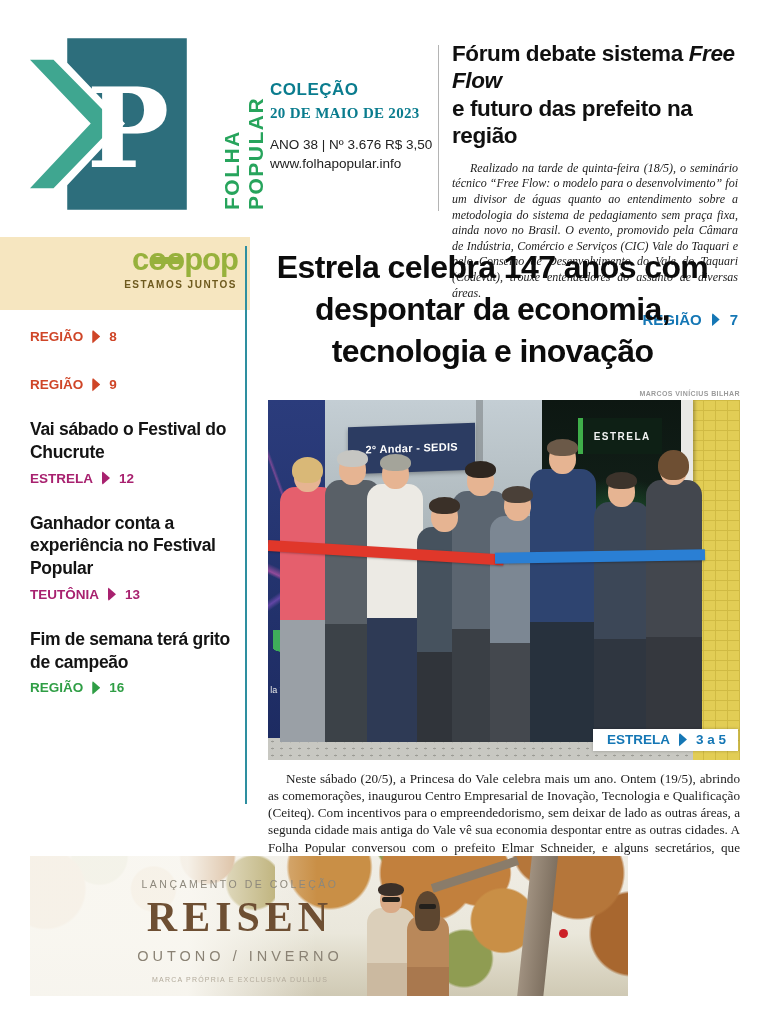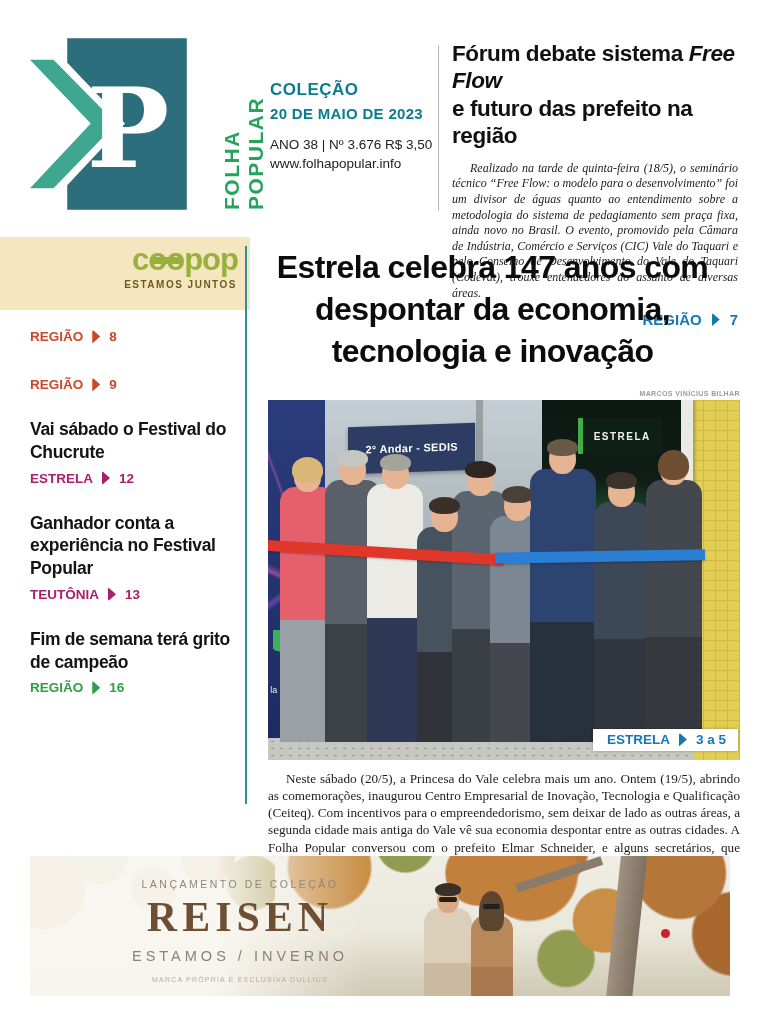--- a/index.html
+++ b/index.html
@@ -6,21 +6,21 @@
   .page{position:relative;width:768px;height:1027px;background:#fff;margin:0 auto;overflow:hidden;
         font-family:"Liberation Sans",sans-serif;}
   .abs{position:absolute;}
 
   
   .logo-svg{left:30px;top:38px;}
   .masthead-vertical{left:220px;top:36px;height:174px;writing-mode:vertical-rl;transform:rotate(180deg);
         font-weight:bold;font-size:21px;letter-spacing:1.5px;color:#27a45c;}
   .dateblock{left:270px;top:80px;width:170px;}
   .day{font-weight:bold;font-size:17px;color:#0a7c8e;letter-spacing:.5px;}
-  .date{font-weight:bold;font-size:15px;color:#0a7c8e;margin-top:5px;letter-spacing:.3px;}
+  .date{font-weight:bold;font-size:15px;color:#0a7c8e;margin-top:5px;letter-spacing:.3px;font-family:Liberation Serif, serif;}
   .edition{font-size:13.5px;color:#222;margin-top:15px;}
   .website{font-size:13.5px;color:#222;margin-top:4px;}
   .hdr-divider{left:438px;top:45px;width:1px;height:166px;background:#b4b4b4;}
 
   
   .topstory{left:452px;top:40px;width:286px;}
   .topstory h1{margin:0;font-size:22.5px;line-height:1.22;letter-spacing:-.4px;color:#101010;}
   .topstory .body{margin-top:11px;font-family:"Liberation Serif",serif;font-size:12px;line-height:1.3;
         color:#1c1c1c;text-align:justify;font-style:italic;}
   .topstory .body::first-line{}
@@ -104,21 +104,21 @@
 
   .ribbon-red{position:absolute;left:0;top:39%;width:50%;height:11px;background:#e0372a;
         transform:rotate(3.5deg);transform-origin:left center;z-index:3;box-shadow:0 1px 2px rgba(0,0,0,.25);}
   .ribbon-blue{position:absolute;left:48%;top:42%;width:44.5%;height:11px;background:#2a7fd4;
         transform:rotate(-1deg);z-index:3;box-shadow:0 1px 2px rgba(0,0,0,.25);}
   .caption-box{position:absolute;right:2px;bottom:9px;background:#fff;padding:3px 12px 4px 14px;
         display:flex;align-items:center;gap:9px;font-weight:bold;font-size:13.5px;z-index:5;
         box-shadow:0 0 3px rgba(0,0,0,.25);}
 
   
-  .ad{left:30px;top:856px;width:700px;height:140px;overflow:hidden;
+  .ad{left:30px;top:856px;width:598px;height:140px;overflow:hidden;
         background:linear-gradient(180deg,#f0ede5 0%,#eae7db 55%,#dcd7c5 78%,#cfc9b4 100%);}
   .ad-fade{position:absolute;left:0;top:0;width:48%;height:100%;
         background:linear-gradient(90deg,rgba(249,247,241,.95) 55%,rgba(249,247,241,0));z-index:2;}
   .fol{position:absolute;z-index:1;}
   .fol-left{left:-25px;top:-45px;width:270px;height:130px;
         background:radial-gradient(circle at 15% 60%,#c2803d 0 16%,transparent 17%),
                    radial-gradient(circle at 35% 35%,#8f9c52 0 14%,transparent 15%),
                    radial-gradient(circle at 55% 60%,#c98f46 0 13%,transparent 14%),
                    radial-gradient(circle at 75% 35%,#b5763a 0 12%,transparent 13%),
                    radial-gradient(circle at 92% 55%,#a8984e 0 10%,transparent 11%);}
@@ -350,20 +350,20 @@
       <div class="head">
           <div class="hair"></div>
           <div class="shades"></div>
         </div>
       <div class="torso"></div>
     </div>
 
     <div class="ad-copy">
       <div class="ad-kicker">LANÇAMENTO DE COLEÇÃO</div>
       <div class="ad-title">REISEN</div>
-      <div class="ad-season">ESTAMOS / INVERNO</div>
+      <div class="ad-season">OUTONO / INVERNO</div>
       <div class="ad-note">MARCA PRÓPRIA E EXCLUSIVA DULLIUS</div>
     </div>
 
     <div class="dullius-dot"></div>
   </div>
 
 </div>
 
 </body></html>

